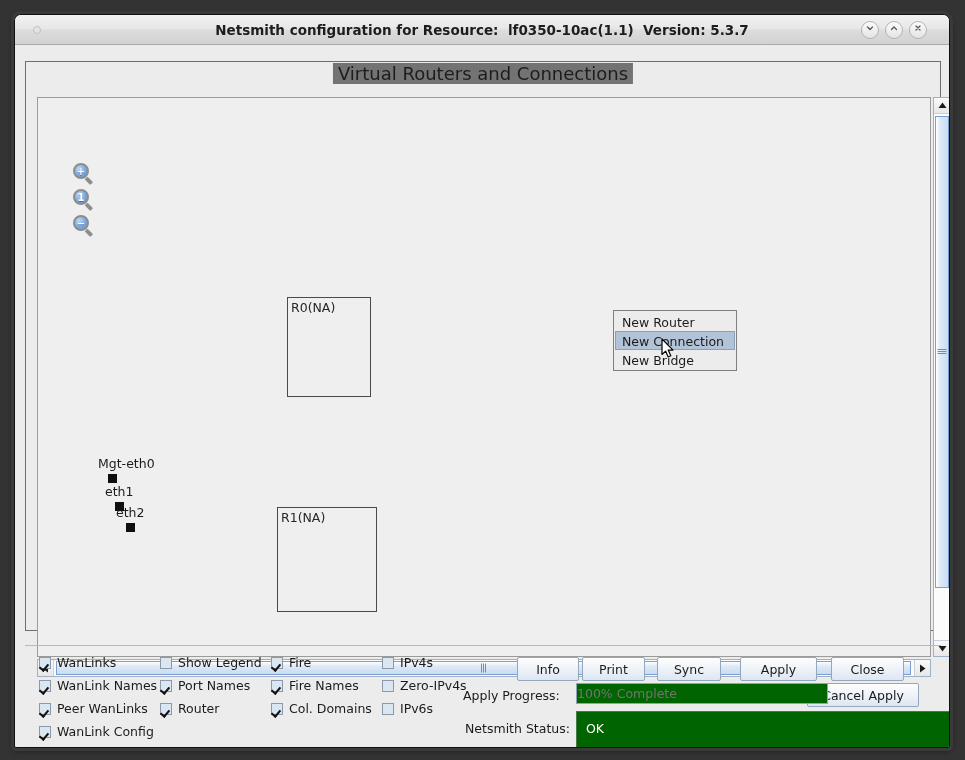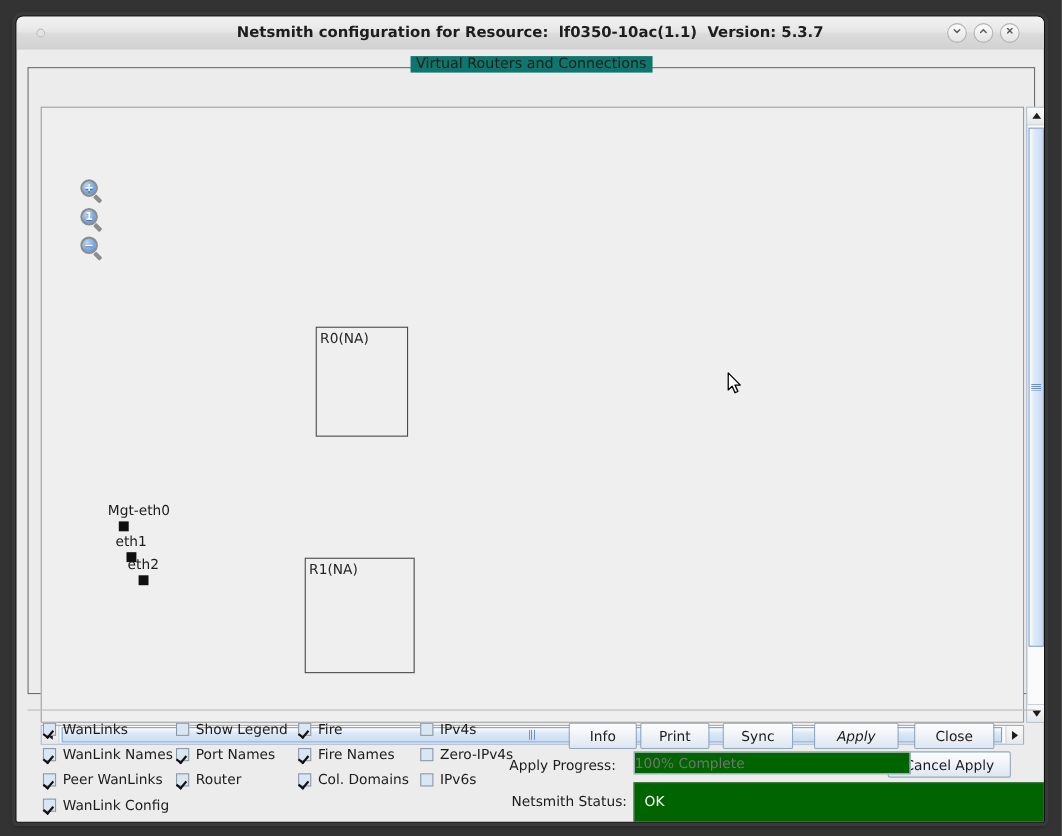--- a/index.html
+++ b/index.html
@@ -79,24 +79,24 @@
     position: absolute;
     left: 0; top: 10px;
     right: 0; bottom: 0;
     border: 1px solid #6e6e6e;
     background: #ececec;
   }
   #panel-title {
     position: absolute;
     left: 50%;
     transform: translateX(-50%);
-    top: 0px;
+    top: 12px;
     padding: 0 5px;
-    background: #0f766e;
-    font-size: 13px;
+    background: #737373;
+    font-size: 18px;
     color: #1d1d1d;
     white-space: nowrap;
   }
 
   
   #canvas-wrap {
     position: absolute;
     left: 12px; top: 46px;
     width: 894px;  
     height: 560px;
@@ -333,21 +333,21 @@
     color: #1b1b1b;
     display: flex;
     align-items: center;
     justify-content: center;
     cursor: default;
     font-family: "DejaVu Sans", sans-serif;
   }
   #btn-info   { left: 492px; top: 12px; width: 62px; }
   #btn-print  { left: 557px; top: 12px; width: 63px; }
   #btn-sync   { left: 632px; top: 12px; width: 64px; }
-  #btn-apply  { left: 715px; top: 12px; width: 77px; font-style: italic; }
+  #btn-apply  { left: 715px; top: 12px; width: 77px; }
   #btn-close2 { left: 806px; top: 12px; width: 73px; }
   #btn-cancel { left: 782px; top: 38px; width: 112px; height: 24px; }
 
   
   #lbl-progress {
     position: absolute;
     left: 438px; top: 43px;
     font-size: 12.5px;
     color: #1b1b1b;
     white-space: nowrap;
@@ -459,20 +459,25 @@
           </div>
           <div class="port" id="port-1">
             <div class="port-label">eth1</div>
             <div class="port-square"></div>
           </div>
           <div class="port" id="port-2">
             <div class="port-label">eth2</div>
             <div class="port-square"></div>
           </div>
 
+          <div id="ctx-menu">
+            <div class="ctx-item">New Router</div>
+            <div class="ctx-item sel">New Connection</div>
+            <div class="ctx-item">New Bridge</div>
+          </div>
 
           <svg id="cursor" viewBox="0 0 14 21">
             <path d="M1 1 L1 16.5 L4.6 13.1 L7.2 19 L9.8 17.8 L7.2 12.1 L12 12.1 Z" fill="#ffffff" stroke="#000000" stroke-width="1.2" stroke-linejoin="round"></path>
           </svg>
 
         </div>
       </div>
 
       <div id="vsb">
         <div class="sb-btn" id="vsb-up">

